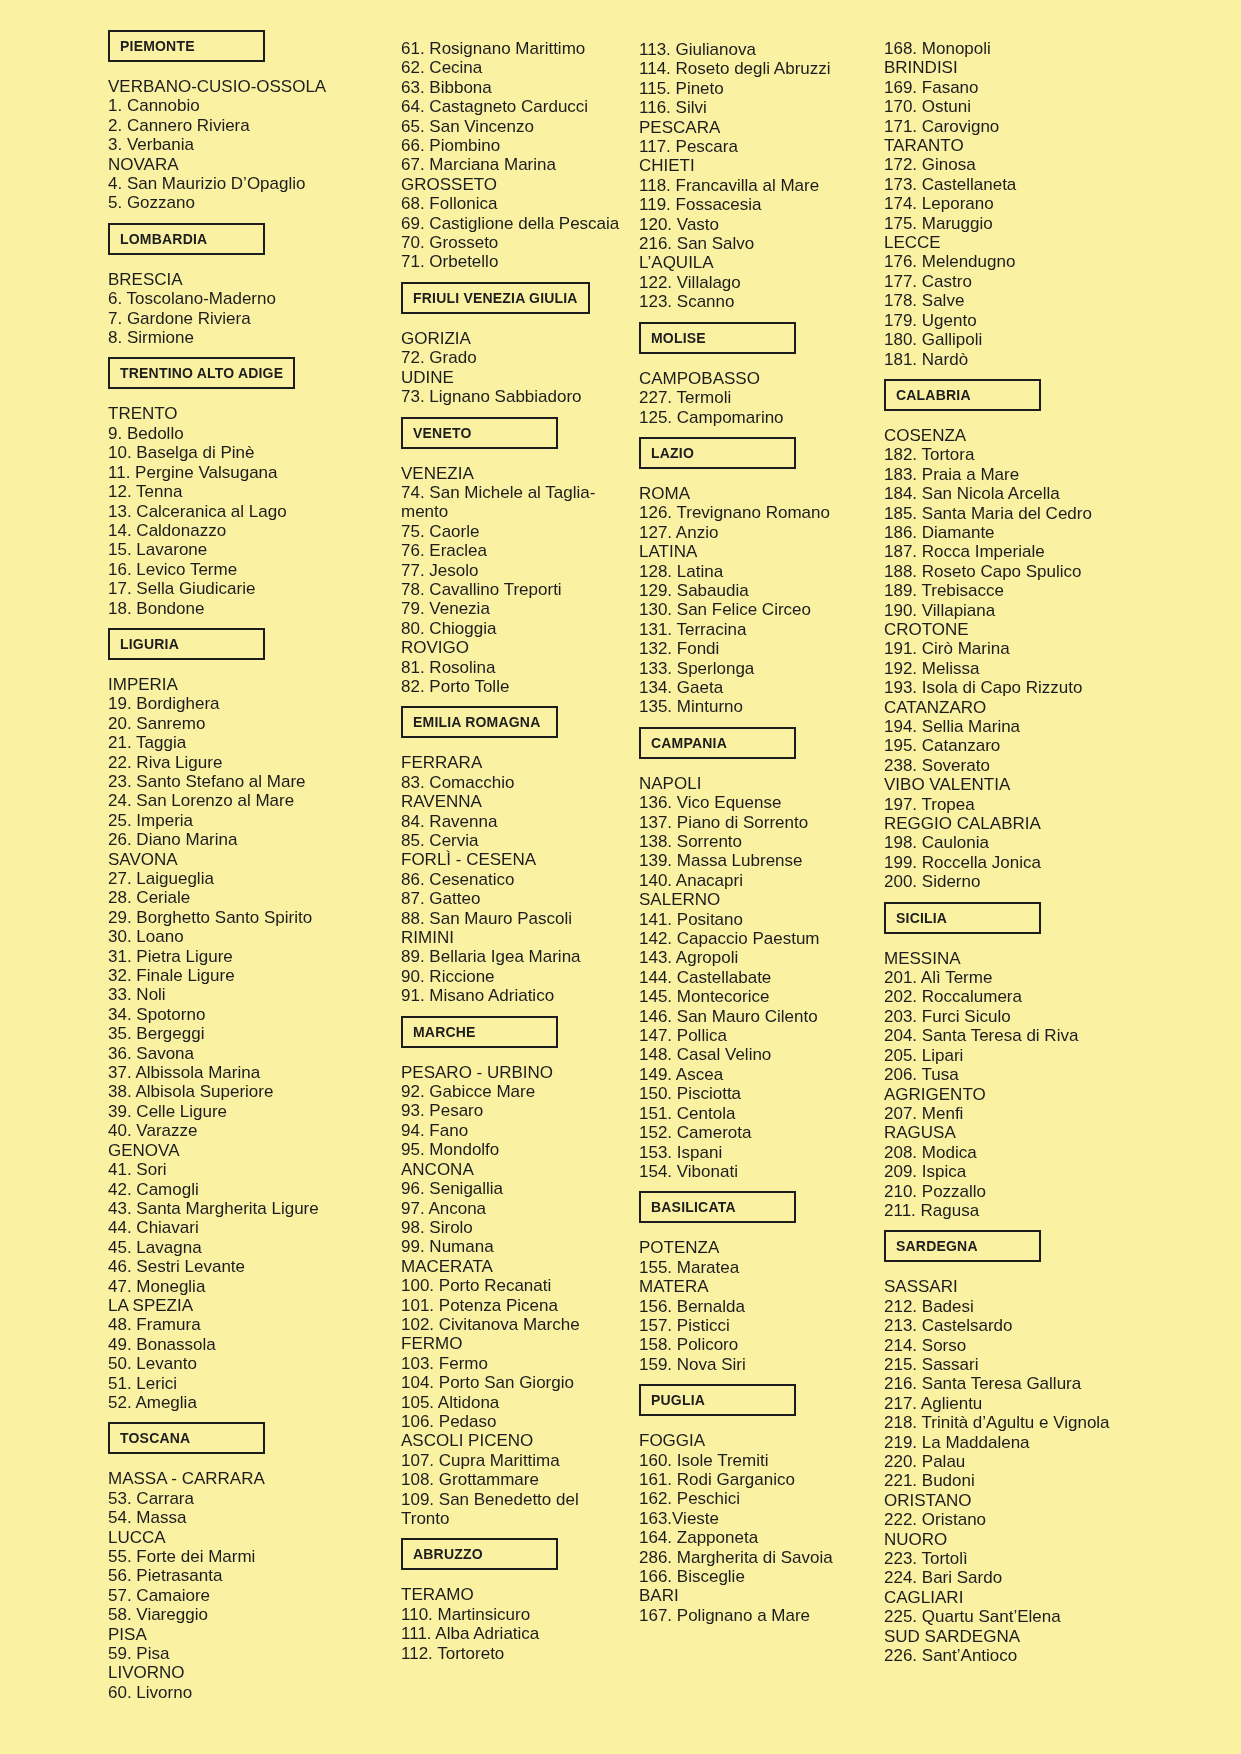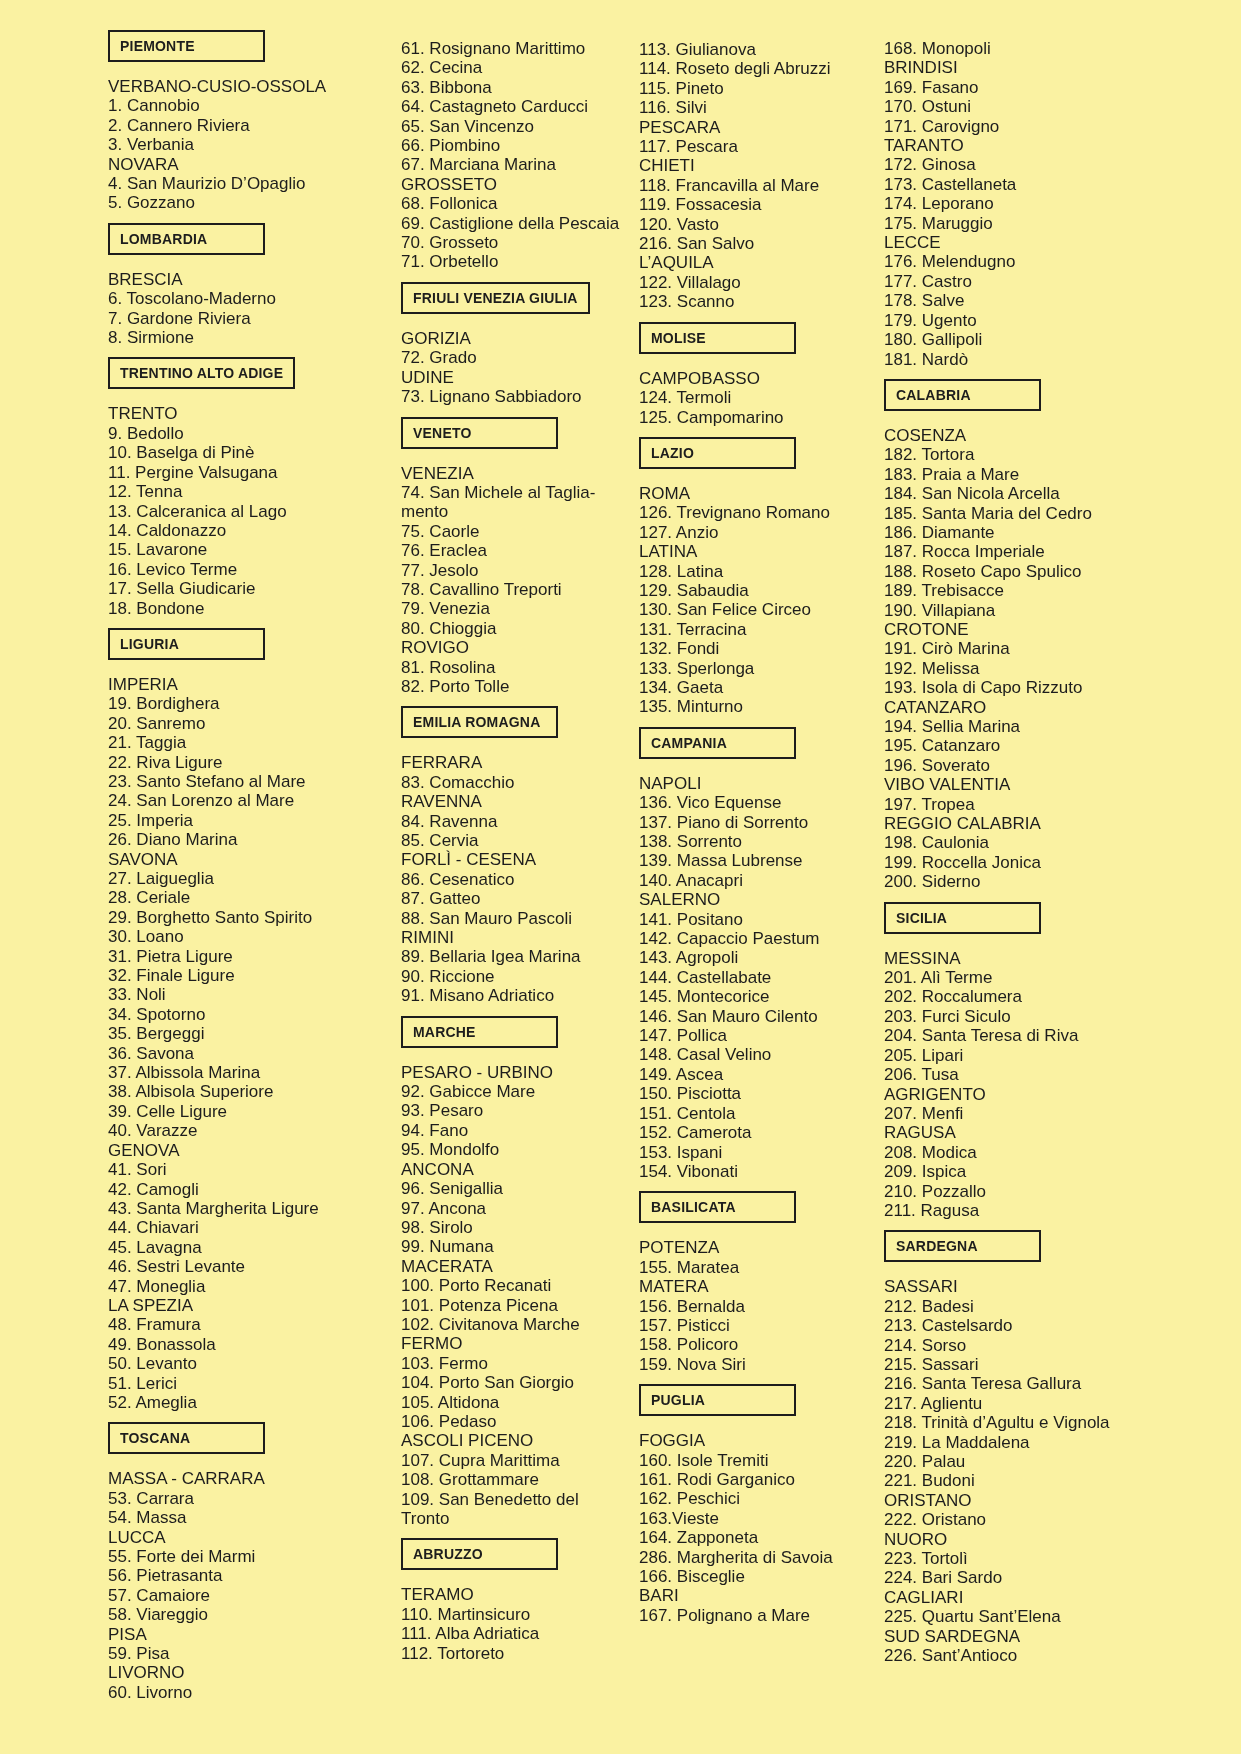--- a/index.html
+++ b/index.html
@@ -216,21 +216,21 @@
     <div class="province">CHIETI</div>
     <div class="item">118. Francavilla al Mare</div>
     <div class="item">119. Fossacesia</div>
     <div class="item">120. Vasto</div>
     <div class="item">216. San Salvo</div>
     <div class="province">L’AQUILA</div>
     <div class="item">122. Villalago</div>
     <div class="item">123. Scanno</div>
     <div class="region-row"><div class="region-box">MOLISE</div></div>
     <div class="province">CAMPOBASSO</div>
-    <div class="item">124. Termoli</div>
+    <div class="item">227. Termoli</div>
     <div class="item">125. Campomarino</div>
     <div class="region-row"><div class="region-box">LAZIO</div></div>
     <div class="province">ROMA</div>
     <div class="item">126. Trevignano Romano</div>
     <div class="item">127. Anzio</div>
     <div class="province">LATINA</div>
     <div class="item">128. Latina</div>
     <div class="item">129. Sabaudia</div>
     <div class="item">130. San Felice Circeo</div>
     <div class="item">131. Terracina</div>
@@ -309,21 +309,21 @@
     <div class="item">188. Roseto Capo Spulico</div>
     <div class="item">189. Trebisacce</div>
     <div class="item">190. Villapiana</div>
     <div class="province">CROTONE</div>
     <div class="item">191. Cirò Marina</div>
     <div class="item">192. Melissa</div>
     <div class="item">193. Isola di Capo Rizzuto</div>
     <div class="province">CATANZARO</div>
     <div class="item">194. Sellia Marina</div>
     <div class="item">195. Catanzaro</div>
-    <div class="item">196. Soverato</div>
+    <div class="item">238. Soverato</div>
     <div class="province">VIBO VALENTIA</div>
     <div class="item">197. Tropea</div>
     <div class="province">REGGIO CALABRIA</div>
     <div class="item">198. Caulonia</div>
     <div class="item">199. Roccella Jonica</div>
     <div class="item">200. Siderno</div>
     <div class="region-row"><div class="region-box">SICILIA</div></div>
     <div class="province">MESSINA</div>
     <div class="item">201. Alì Terme</div>
     <div class="item">202. Roccalumera</div>

